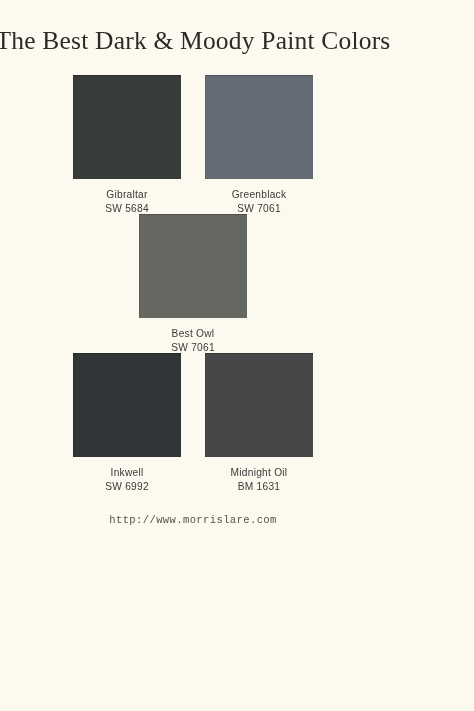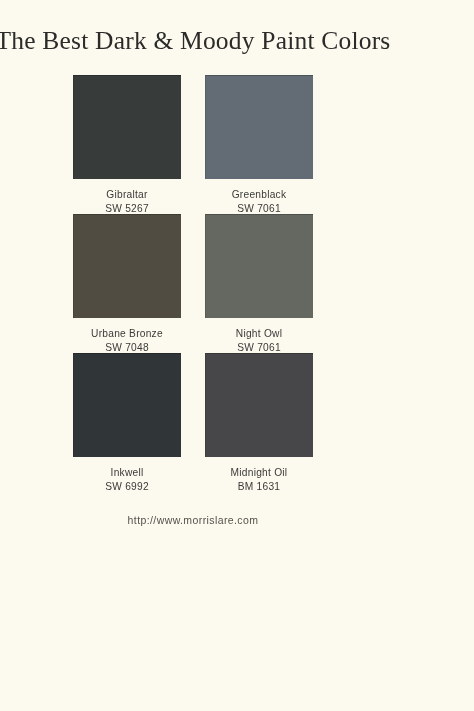--- a/index.html
+++ b/index.html
@@ -80,21 +80,21 @@
   }
   .chip-code {
     font-size: 10.2px;
     color: #3A3A38;
     margin-top: 3px;
     letter-spacing: 0.25px;
     text-align: center;
     white-space: nowrap;
   }
   .footer {
-    font-family: Liberation Sans, sans-serif;
+    font-family: Liberation Mono, monospace;
     font-size: 10.5px;
     color: #55524B;
     letter-spacing: 0.4px;
     margin-top: 22px;
     text-align: center;
   }
 </style>
 </head>
 <body style="background: rgb(252, 249, 239);">
 
@@ -103,38 +103,33 @@
   <div class="title">The Best Dark &amp; Moody Paint Colors</div>
 
 
   <div class="grid">
 
 
     <div class="row">
       <div class="swatch-cell">
         <div class="chip" style="background: rgb(55, 59, 58);"></div>
         <div class="chip-name">Gibraltar</div>
-        <div class="chip-code">SW 5267</div>
+        <div class="chip-code">SW 5684</div>
       </div>
       <div class="swatch-cell">
         <div class="chip" style="background: rgb(99, 108, 117);"></div>
         <div class="chip-name">Greenblack</div>
         <div class="chip-code">SW 7061</div>
       </div>
     </div>
 
     <div class="row">
       <div class="swatch-cell">
-        <div class="chip" style="background: rgb(80, 76, 66);"></div>
-        <div class="chip-name">Urbane Bronze</div>
-        <div class="chip-code">SW 7048</div>
-      </div>
-      <div class="swatch-cell">
         <div class="chip" style="background: rgb(100, 104, 97);"></div>
-        <div class="chip-name">Night Owl</div>
+        <div class="chip-name">Best Owl</div>
         <div class="chip-code">SW 7061</div>
       </div>
     </div>
 
     <div class="row">
       <div class="swatch-cell">
         <div class="chip" style="background: rgb(48, 53, 56);"></div>
         <div class="chip-name">Inkwell</div>
         <div class="chip-code">SW 6992</div>
       </div>

